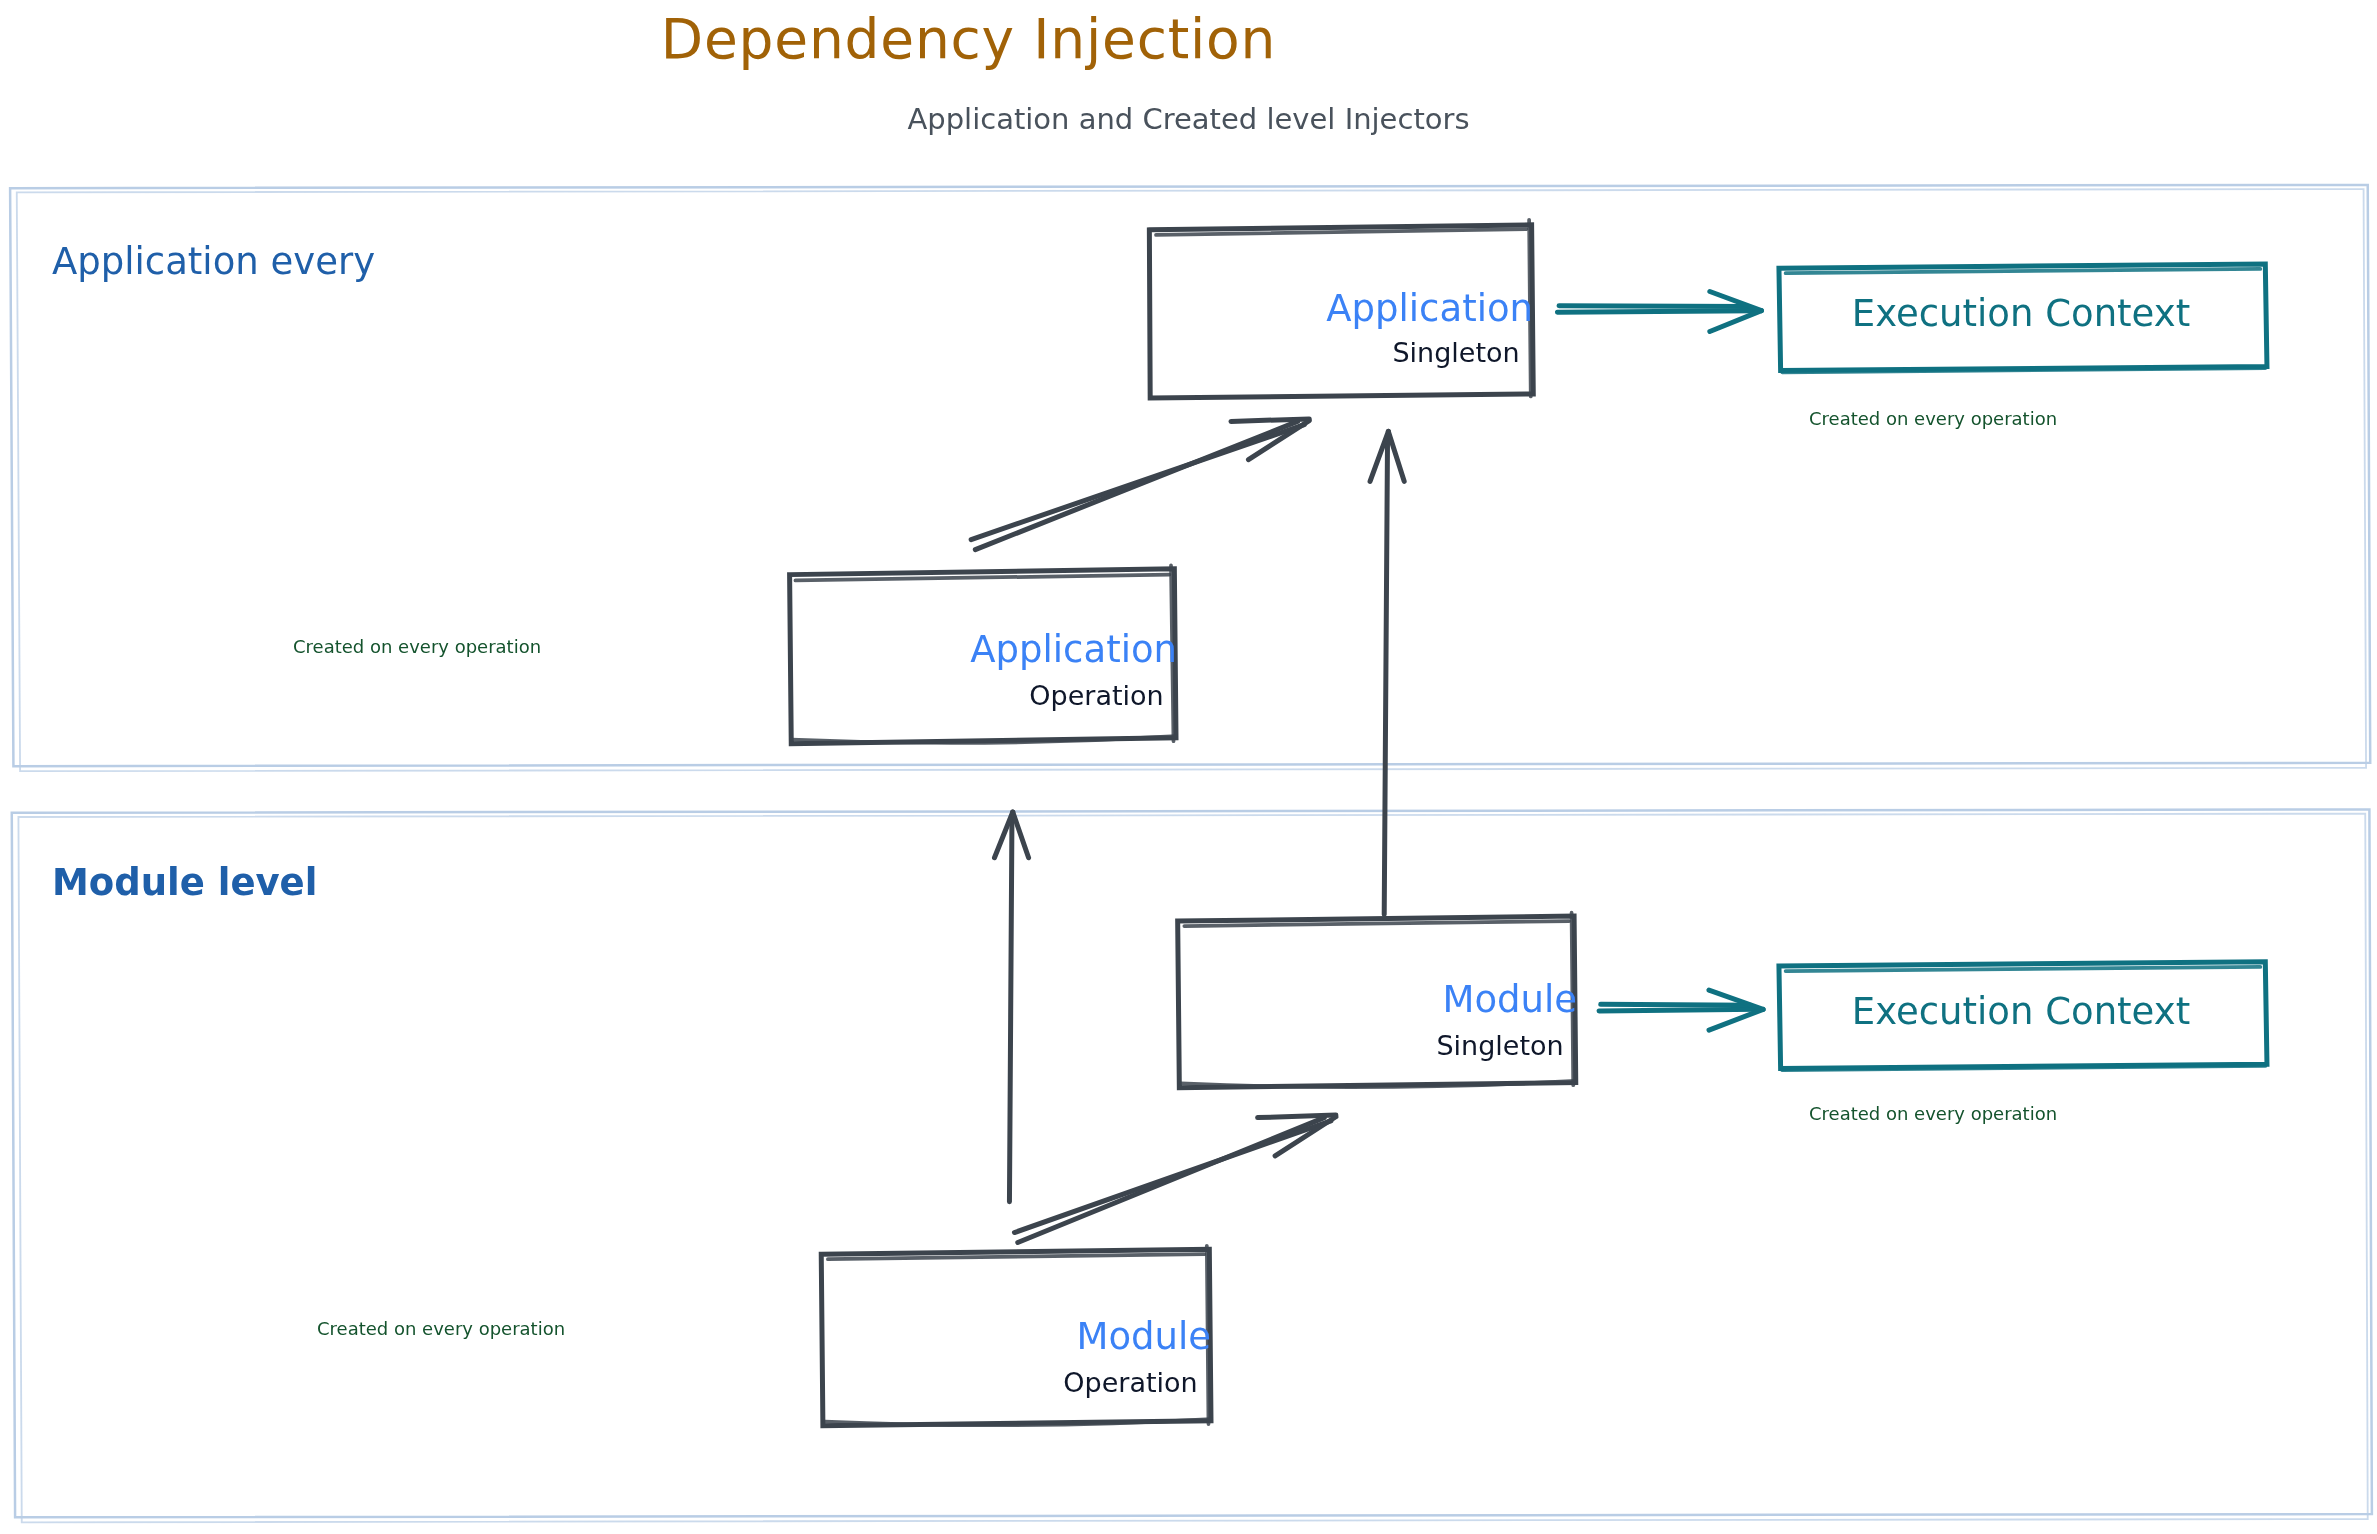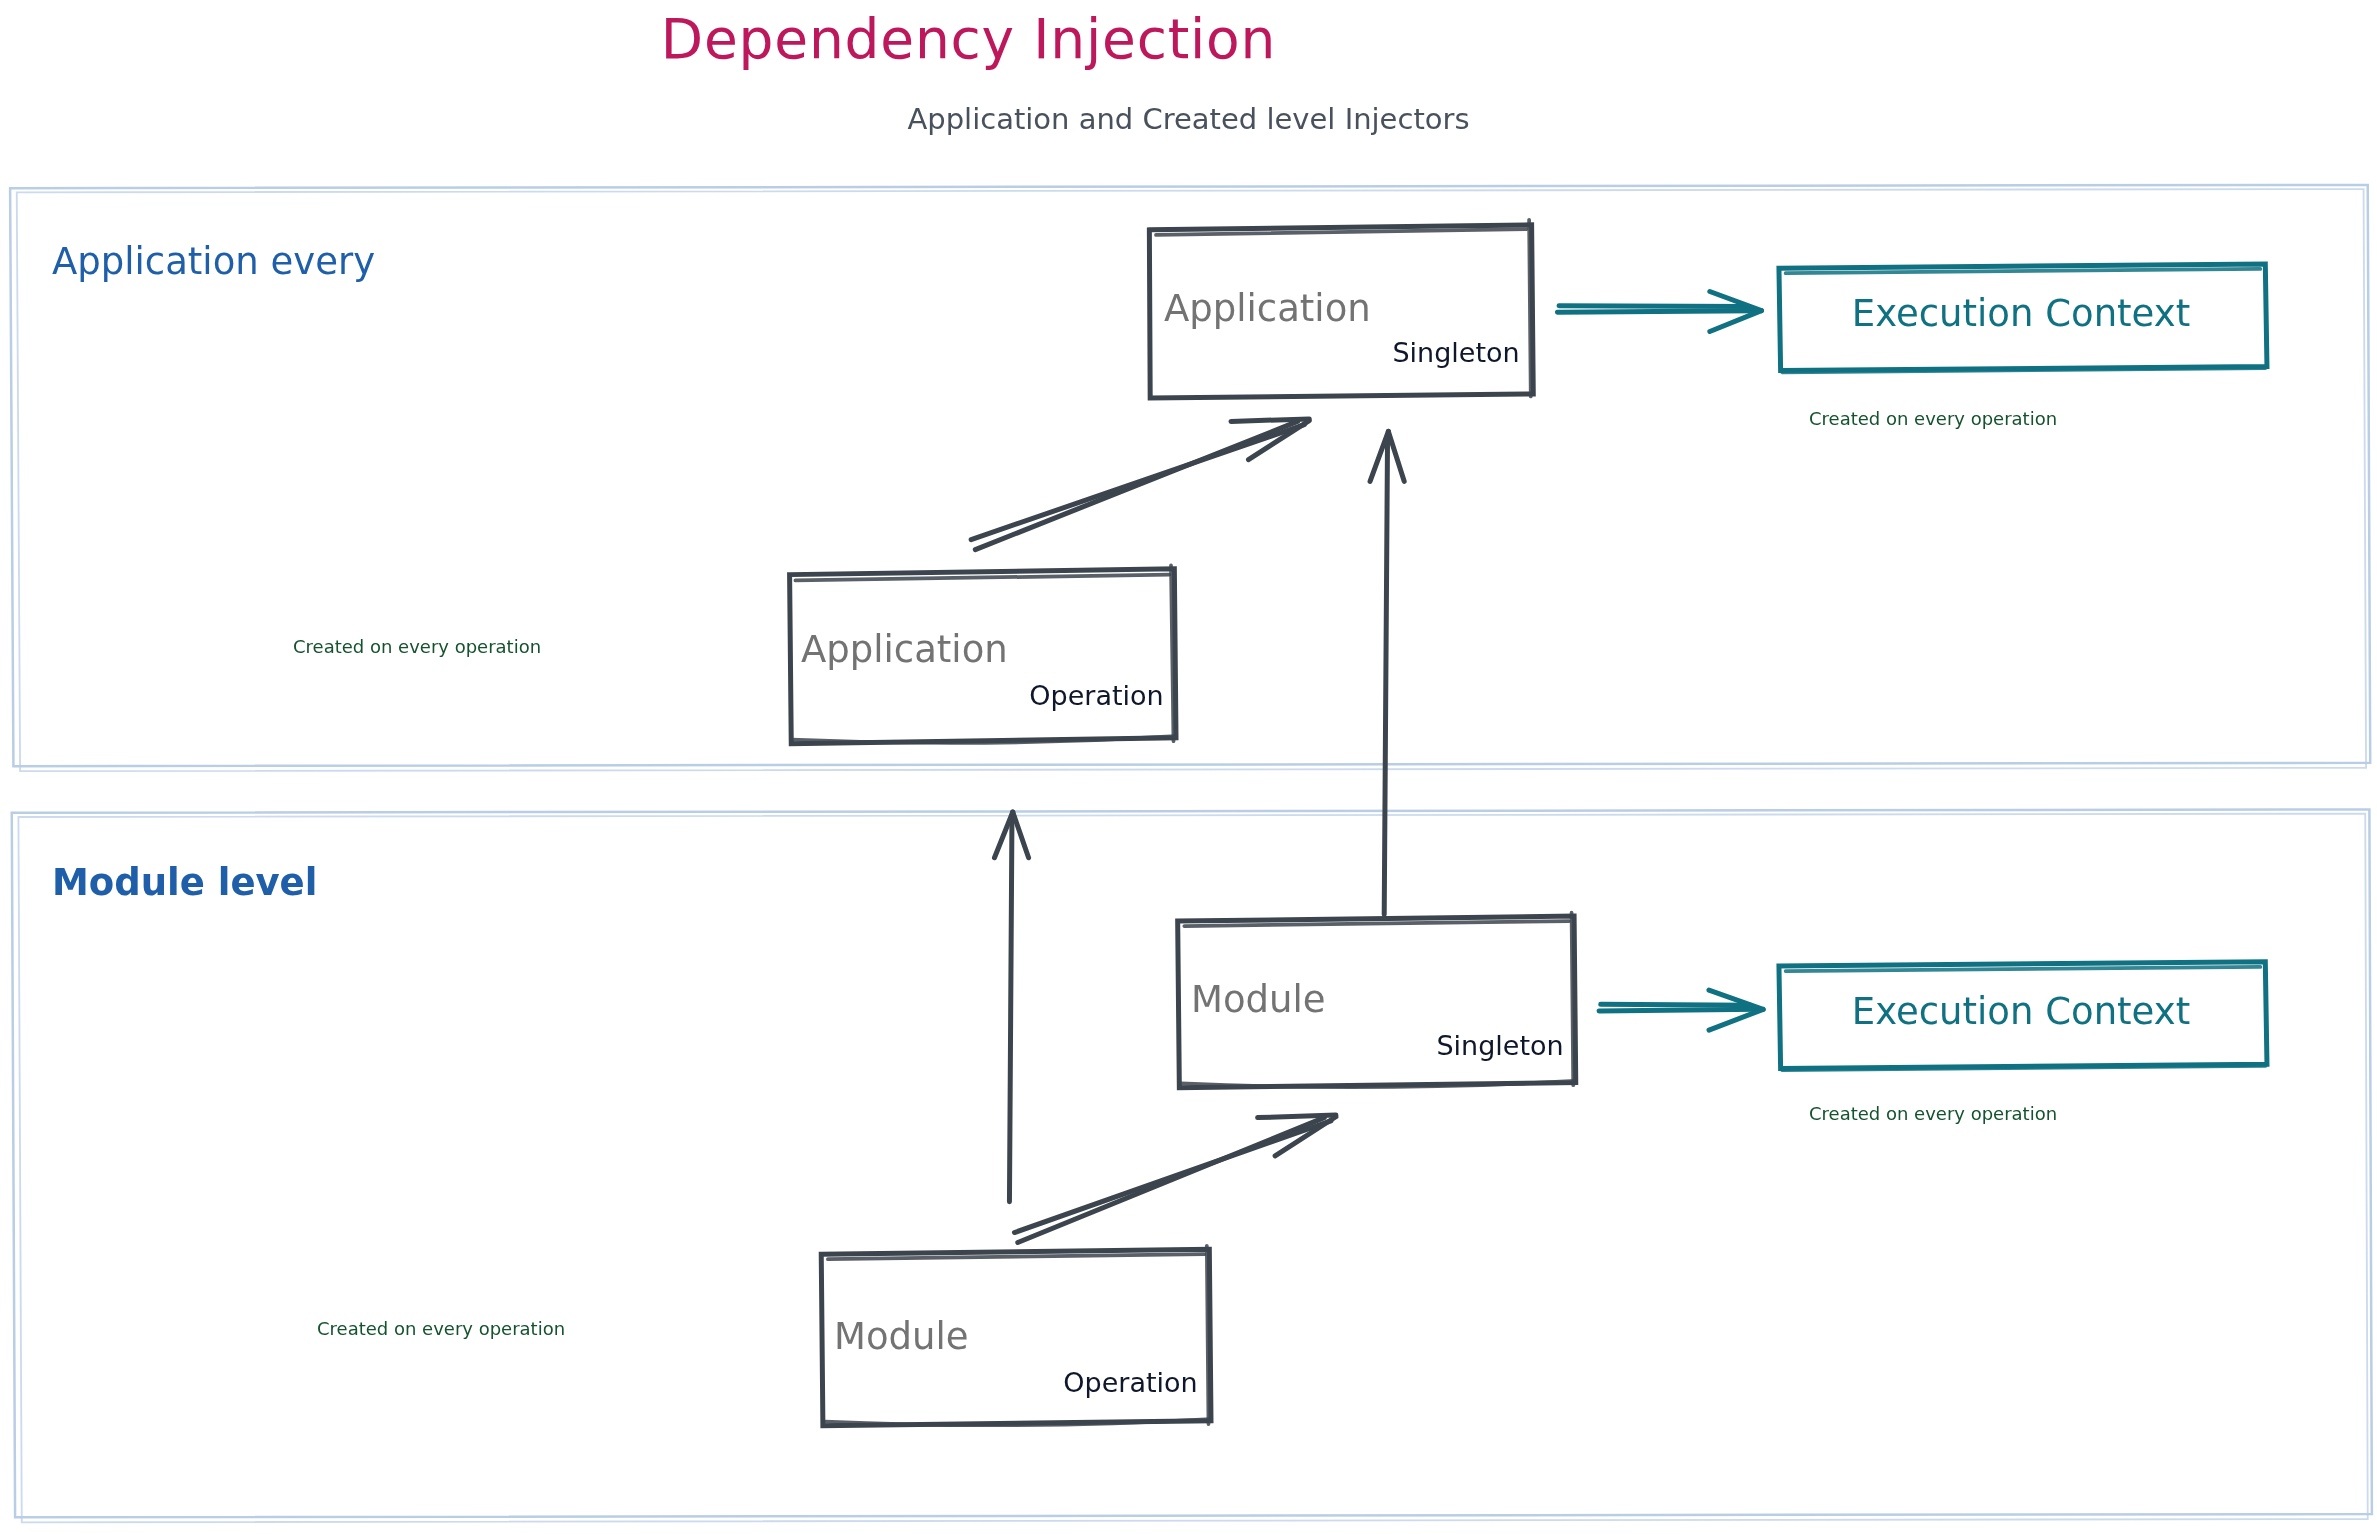--- a/index.html
+++ b/index.html
@@ -29,21 +29,21 @@
     position: absolute;
     white-space: nowrap;
     font-family: "DejaVu Sans", sans-serif;
   }
 
   
   #title {
     left: 0; top: 6.7px;
     width: 1937px;
     text-align: center;
-    color: #be185d;
+    color: #a16207;
     font-size: 55px;
     letter-spacing: 0.8px;
     white-space: nowrap;
   }
   #subtitle {
     left: 0; top: 102px;
     width: 2377px;
     text-align: center;
     color: #49525c;
     font-size: 29px;
@@ -58,25 +58,24 @@
   #panel-label-mod  { left: 52px;  top: 861px; font-weight: bold; }
 
   
   .node {
     position: absolute;
     box-sizing: border-box;
   }
   .node-title {
     position: absolute;
     left: 0; right: 0;
-    text-align: left;
-    color: #737373;
+    text-align: right;
+    color: #3b82f6;
     font-size: 37px;
     white-space: nowrap;
-    padding-left: 16px;
   }
   .node-badge {
     position: absolute;
     right: 13.3px;
     text-align: right;
     color: #0f172a;
     font-size: 27px;
     white-space: nowrap;
   }
 

